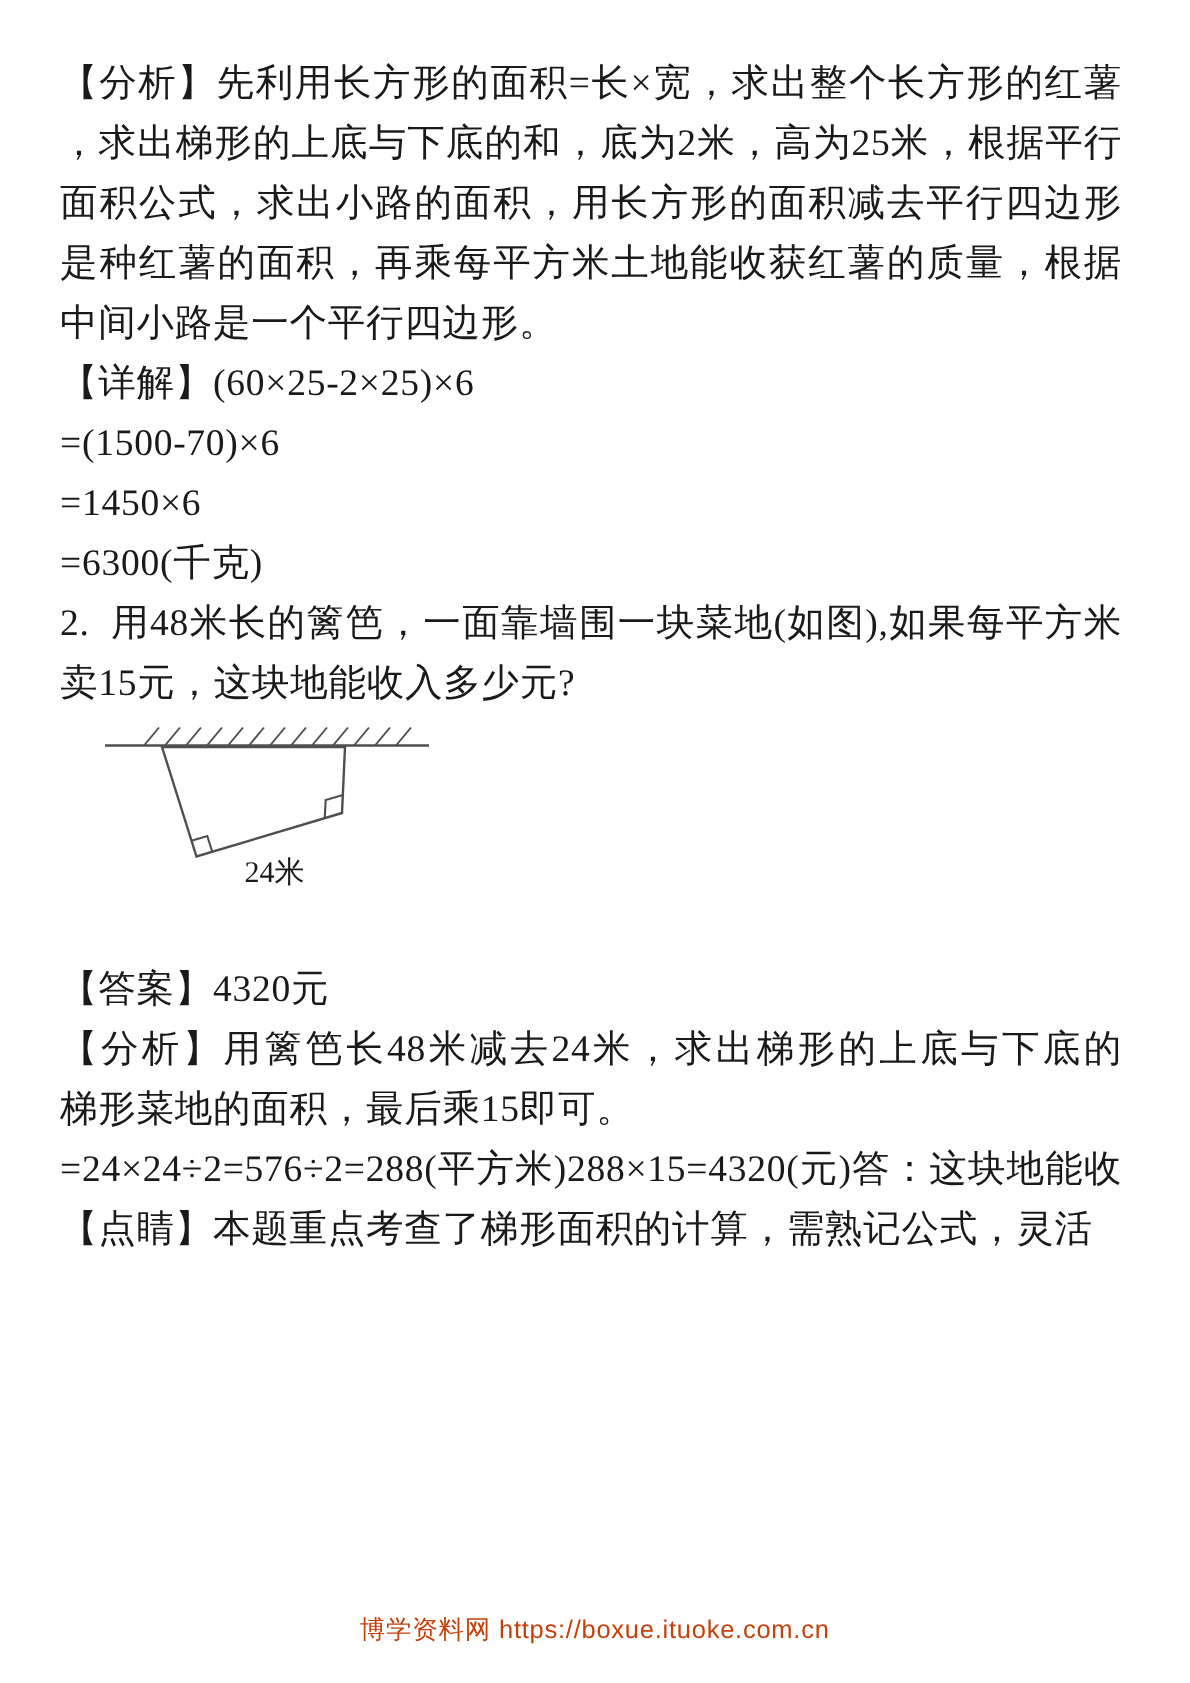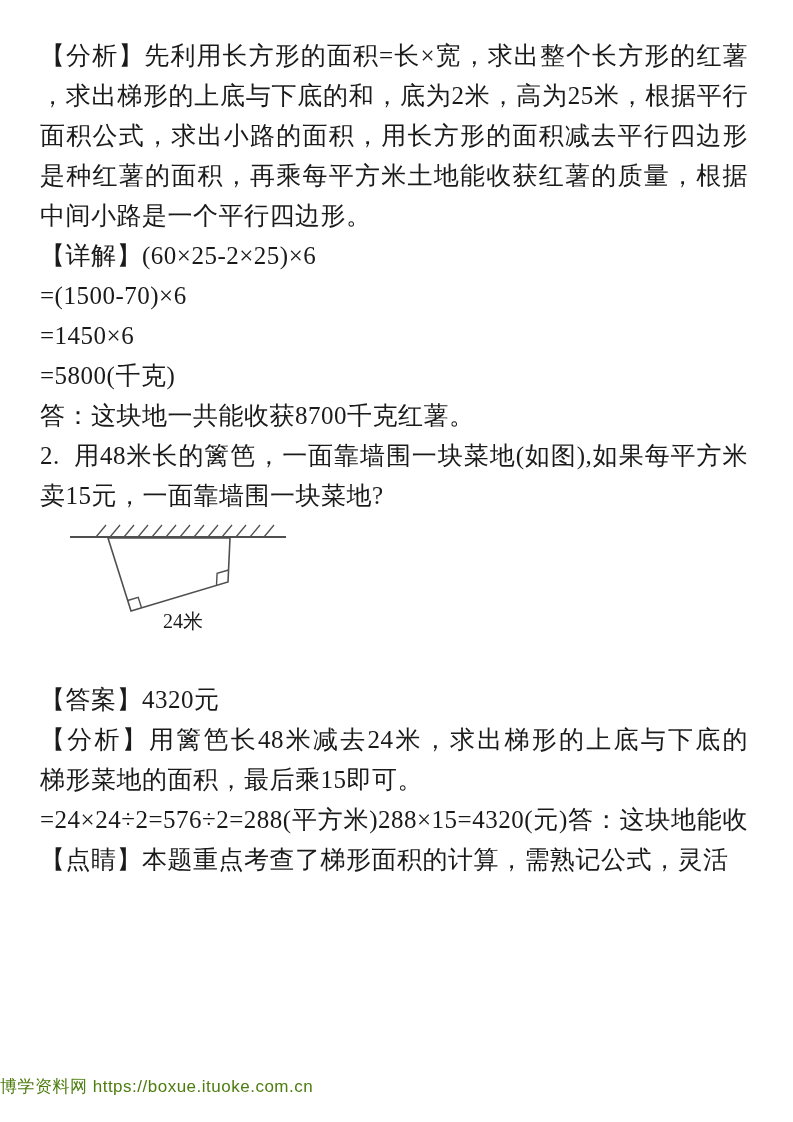--- a/index.html
+++ b/index.html
@@ -43,47 +43,47 @@
   .fig-label {
     font-family: "Liberation Serif", "DejaVu Serif", serif;
     font-size: 20px;
     fill: #1a1a1a;
   }
   .footer {
     position: absolute;
     left: 0;
     right: 0;
     bottom: 24px;
+    text-align: center;
     font-family: "Liberation Sans", "DejaVu Sans", sans-serif;
     font-size: 17px;
-    color: #4d7c0f;
+    color: #c2410c;
     letter-spacing: 0.5px;
   }
 </style>
 </head>
 <body>
 
 <div class="page">
   <div class="content">
 
     <div class="line j">【分析】先利用长方形的面积=长×宽，求出整个长方形的红薯地的面积</div>
     <div class="line j">，求出梯形的上底与下底的和，底为2米，高为25米，根据平行四边形的</div>
     <div class="line j">面积公式，求出小路的面积，用长方形的面积减去平行四边形的面积，即</div>
     <div class="line j">是种红薯的面积，再乘每平方米土地能收获红薯的质量，根据平行四边形的</div>
     <div class="line">中间小路是一个平行四边形。</div>
 
     <div class="line">【详解】(60×25-2×25)×6</div>
     <div class="line">=(1500-70)×6</div>
     <div class="line">=1450×6</div>
-    <div class="line">=5800(千克)</div>
-    <div class="line">答：这块地一共能收获8700千克红薯。</div>
+    <div class="line">=6300(千克)</div>
 
 
     <div class="line j">2.&nbsp; 用48米长的篱笆，一面靠墙围一块菜地(如图),如果每平方米蔬菜可以</div>
-    <div class="line">卖15元，一面靠墙围一块菜地?</div>
+    <div class="line">卖15元，这块地能收入多少元?</div>
 
     <div class="figure-block">
       <svg width="226" height="118" viewBox="0 0 226 118">
 
         <g class="fig-stroke" stroke-width="1.3">
           <path d="M28 17 L38 5"></path>
             <path d="M42 17 L52 5"></path>
             <path d="M56 17 L66 5"></path>
           <path d="M70 17 L80 5"></path>
             <path d="M84 17 L94 5"></path>

